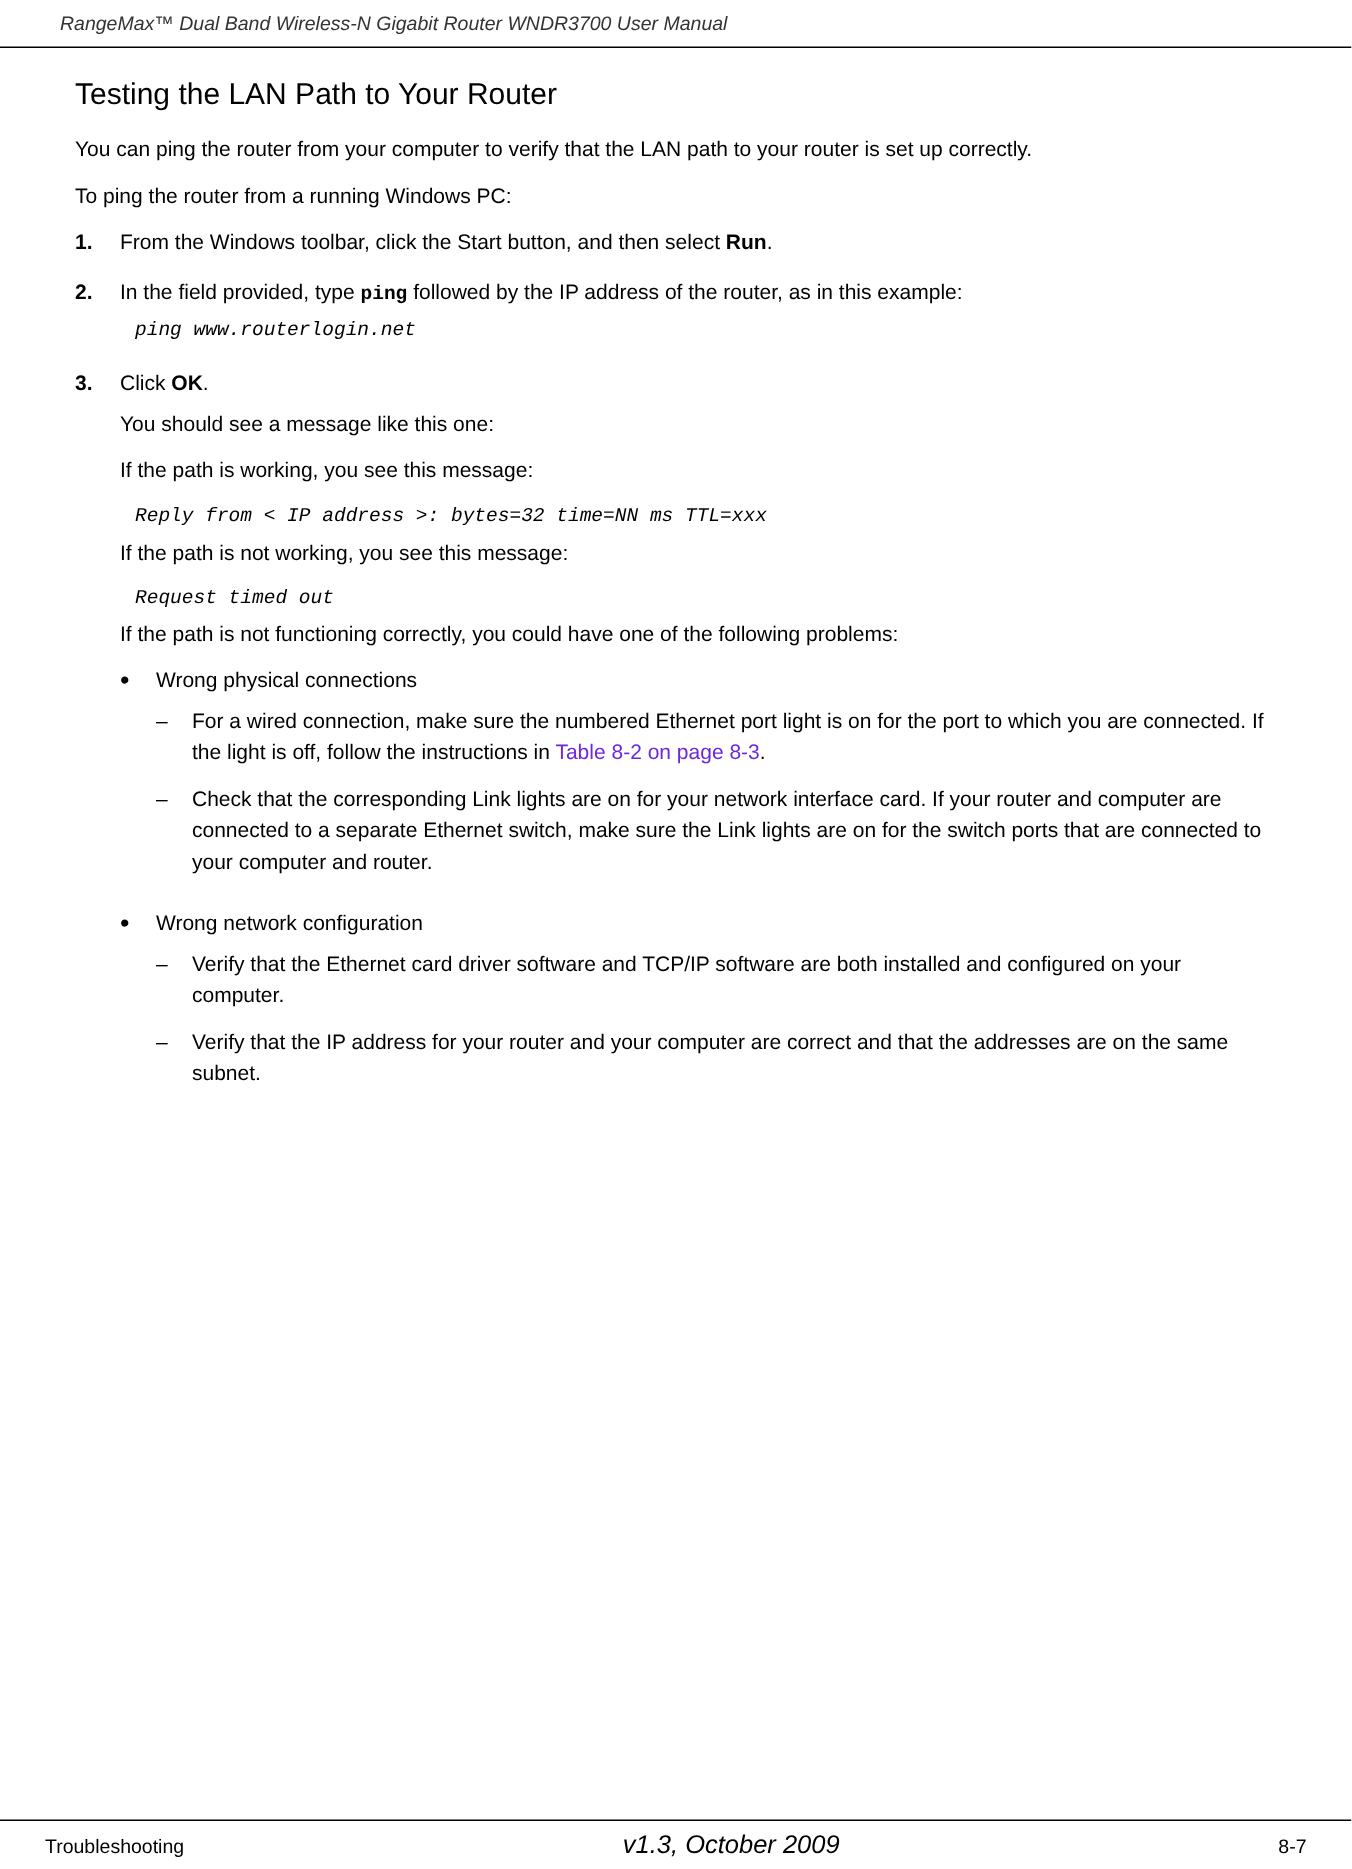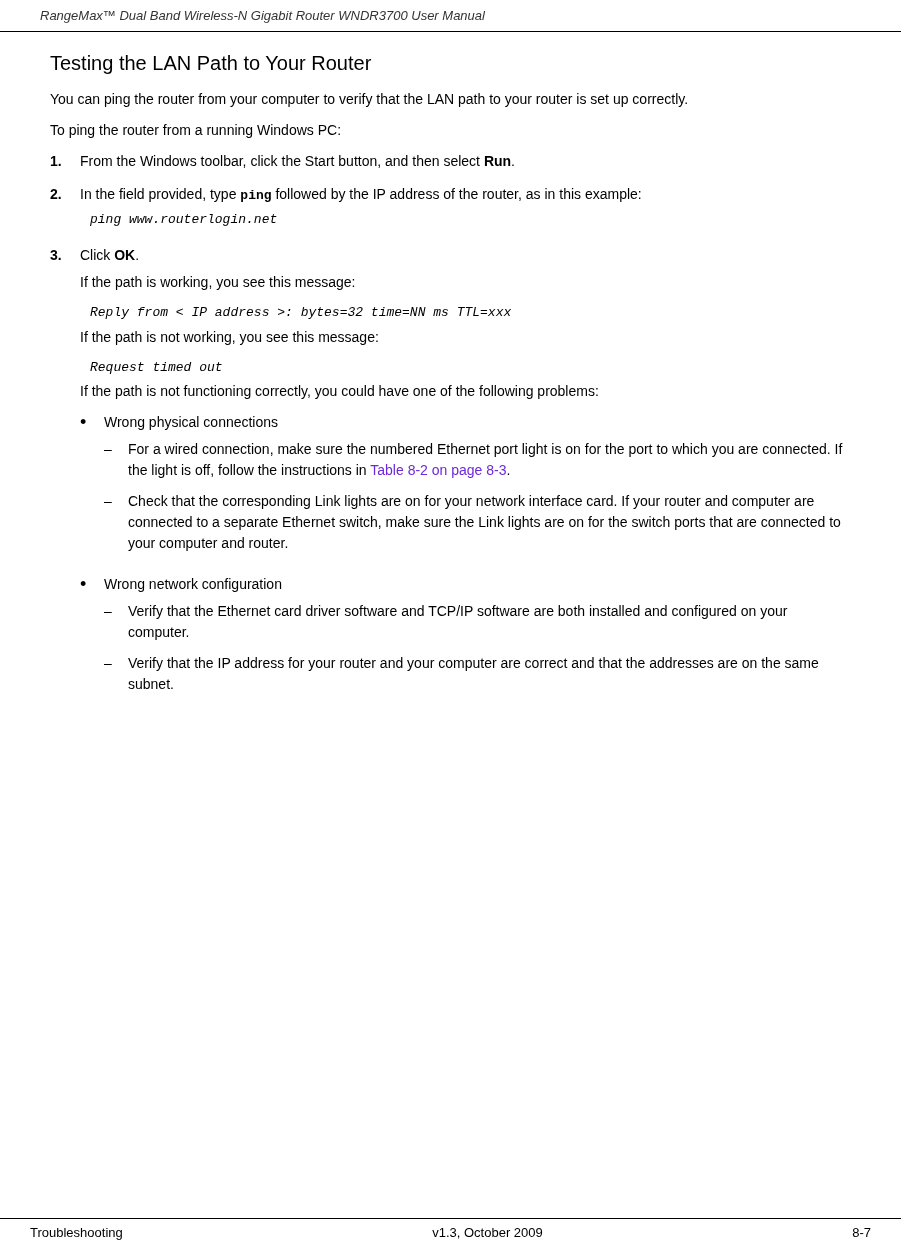--- a/index.html
+++ b/index.html
@@ -137,21 +137,22 @@
       padding: 6px 30px;
       display: flex;
       justify-content: space-between;
       align-items: center;
       font-size: 13px;
     }
 
     .footer-center {
       text-align: center;
       flex: 1;
-      font-size: 13px;
+      font-size: 17px;
+      font-style: italic;
     }
 
     .bold { font-weight: bold; }
 
     code {
       font-family: 'Courier New', Courier, monospace;
       font-size: 13px;
     }
   </style>
 </head>
@@ -187,20 +188,21 @@
           <code class="code-block">ping www.routerlogin.net</code>
         </div>
       </li>
 
       <li class="ordered-item">
         <span class="ordered-num bold">3.</span>
         <div class="ordered-content">
           <span>Click </span><span class="bold">OK</span><span>.</span>
 
           <div class="sub-content">
+            <p class="paragraph">You should see a message like this one:</p>
             <p class="paragraph">If the path is working, you see this message:</p>
             <code class="code-block">Reply from &lt; IP address &gt;: bytes=32 time=NN ms TTL=xxx</code>
             <p class="paragraph">If the path is not working, you see this message:</p>
             <code class="code-block">Request timed out</code>
             <p class="paragraph">If the path is not functioning correctly, you could have one of the following problems:</p>
           </div>
 
           
           <ul class="bullet-list">
 

